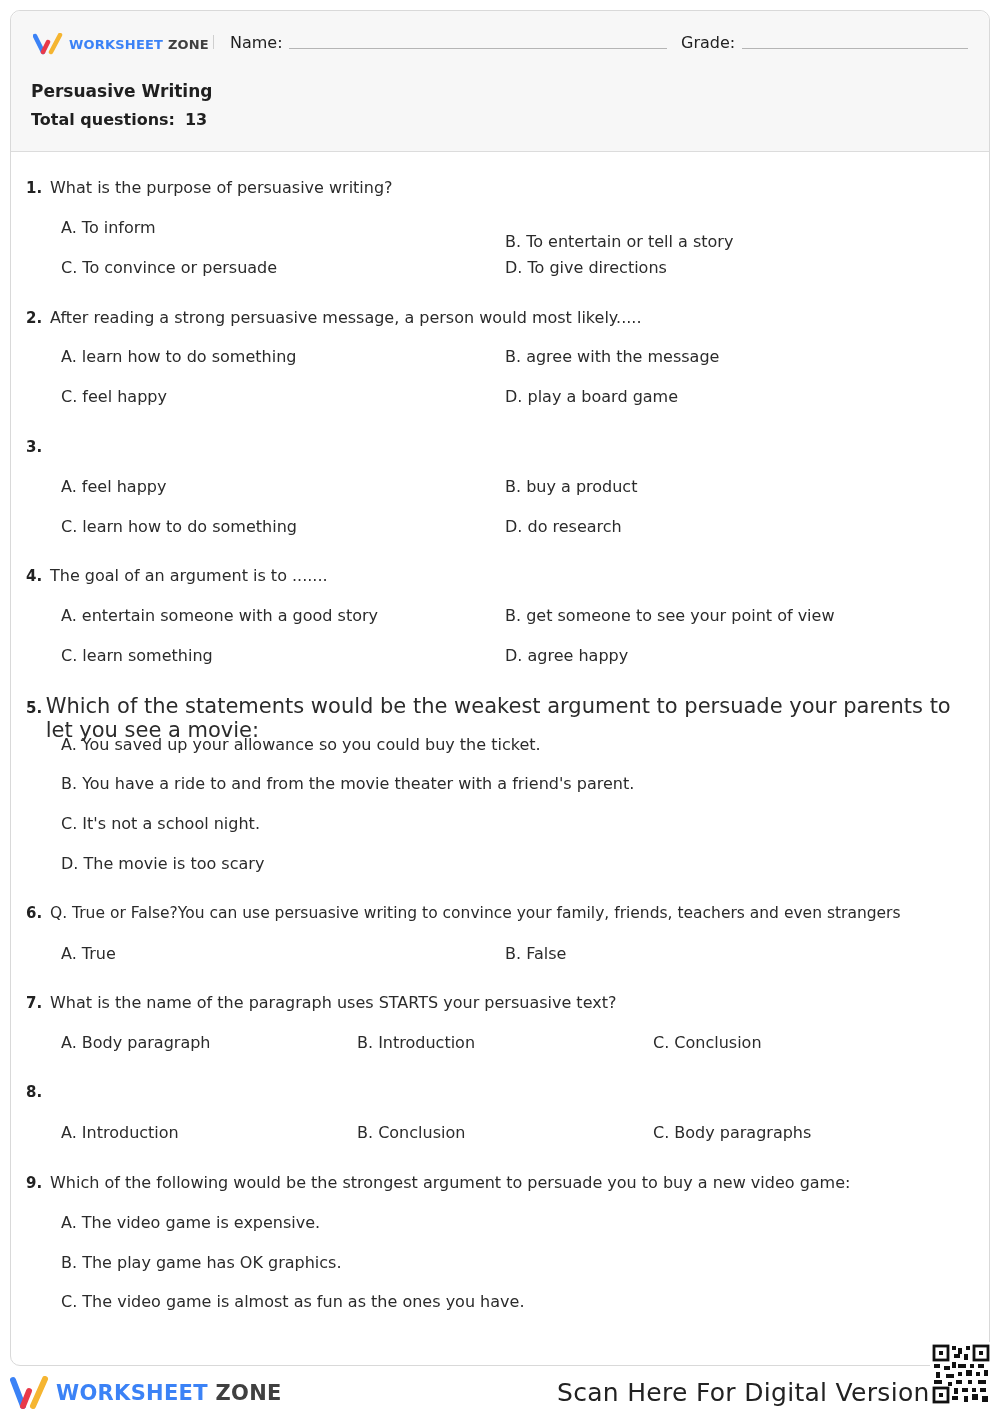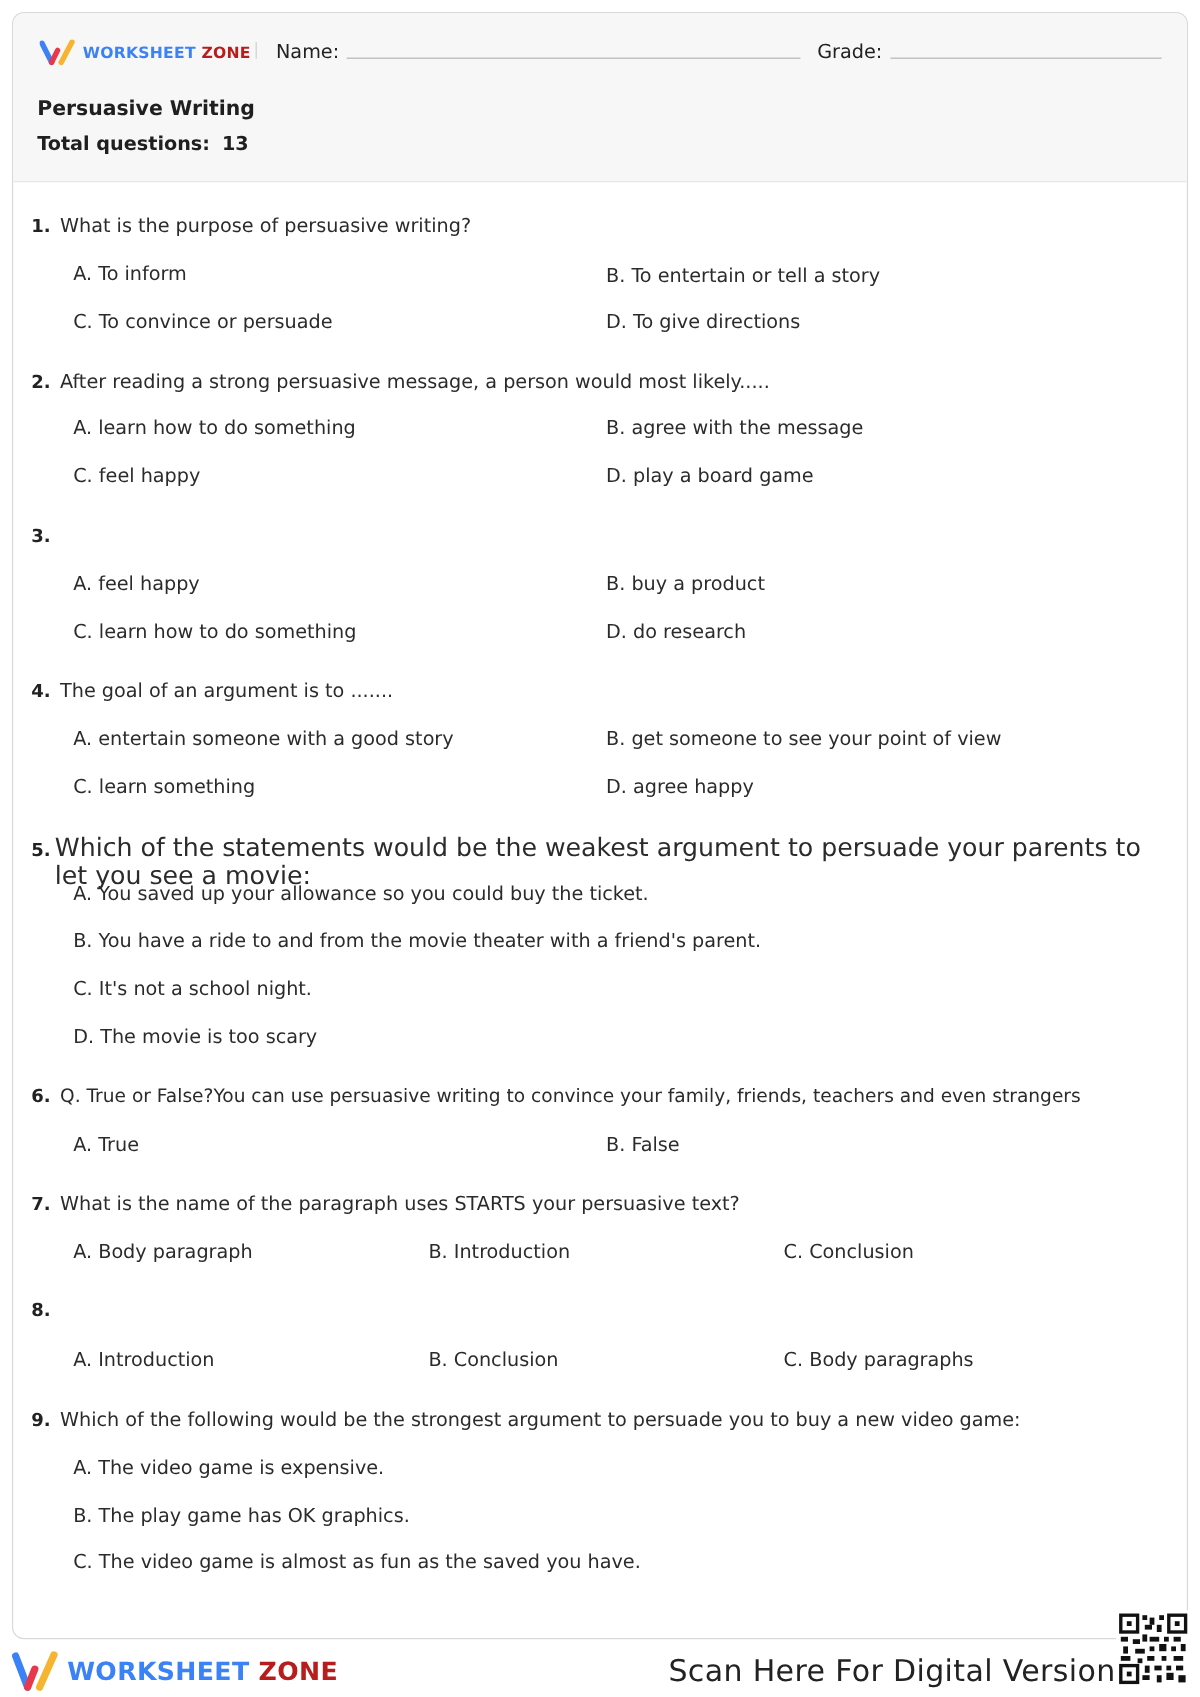--- a/index.html
+++ b/index.html
@@ -12,21 +12,21 @@
     position: absolute; left: 10px; top: 10px; width: 980px; height: 1356px;
     border: 1px solid #d9d9d9; border-radius: 10px; background: #fff;
   }
   .header {
     height: 141px; background: #f7f7f7; border-bottom: 1px solid #dcdcdc;
     border-radius: 10px 10px 0 0; position: relative;
   }
   .logo-small { position: absolute; left: 22px; top: 22px; display: flex; align-items: center; }
   .logo-small .brand { font-size: 13px; font-weight: bold; letter-spacing: 0.2px; margin-left: 4px; }
   .brand .w1 { color: #3b82f6; }
-  .brand .w2 { color: #b91c1c; margin-top: 37px; }
+  .brand .w2 { color: #404040; margin-top: 37px; }
   .sep { position: absolute; left: 202px; top: 24px; width: 1px; height: 14px; background: #cfcfcf; }
   .field-label { position: absolute; top: 22px; font-size: 16px; font-weight: normal; color: #222; }
   .field-line { position: absolute; top: 37px; height: 1px; background: #b5b5b5; }
   .title { position: absolute; left: 20px; top: 70px; font-size: 17px; font-weight: bold; color: #1f1f1f; text-align: center; }
   .total { position: absolute; left: 20px; top: 99px; font-size: 16px; font-weight: bold; color: #1f1f1f; text-align: center; }
   .total .num { margin-left: 10px; }
 
   .q { position: absolute; left: 26px; width: 940px; }
   .q-head { display: flex; align-items: baseline; font-size: 16px; color: #2b2b2b; }
   .q-num { font-weight: bold; width: 24px; font-size: 15px; color: #222; }
@@ -60,21 +60,21 @@
   </div>
 </div>
 
 <div class="q" style="top:178px">
   <div class="q-head">
       <span class="q-num">1.</span>
       <span>What is the purpose of persuasive writing?</span>
     </div>
 </div>
 <span class="opt" style="left:61px;top:218px">A. To inform</span>
-<span class="opt" style="left:505px;top:220px">B. To entertain or tell a story</span>
+<span class="opt" style="left:505px;top:232px">B. To entertain or tell a story</span>
 <span class="opt" style="left:61px;top:258px">C. To convince or persuade</span>
 <span class="opt" style="left:505px;top:258px">D. To give directions</span>
 
 <div class="q" style="top:308px">
   <div class="q-head">
       <span class="q-num">2.</span>
       <span>After reading a strong persuasive message, a person would most likely.....</span>
     </div>
 </div>
 <span class="opt" style="left:61px;top:347px">A. learn how to do something</span>
@@ -143,21 +143,21 @@
 <span class="opt" style="left:653px;top:1123px">C. Body paragraphs</span>
 
 <div class="q" style="top:1173px">
   <div class="q-head">
       <span class="q-num">9.</span>
       <span>Which of the following would be the strongest argument to persuade you to buy a new video game:</span>
     </div>
 </div>
 <span class="opt" style="left:61px;top:1213px">A. The video game is expensive.</span>
 <span class="opt" style="left:61px;top:1253px">B. The play game has OK graphics.</span>
-<span class="opt" style="left:61px;top:1292px">C. The video game is almost as fun as the saved you have.</span>
+<span class="opt" style="left:61px;top:1292px">C. The video game is almost as fun as the ones you have.</span>
 
 <div class="footer-logo">
   <svg width="40" height="34" viewBox="0 0 40 34">
     <path d="M3 4 L13 30" stroke="#3b82f6" stroke-width="6" stroke-linecap="round"></path>
     <path d="M13 30 L19 15" stroke="#e8394a" stroke-width="6" stroke-linecap="round"></path>
     <path d="M23 30 L35 3" stroke="#f5b531" stroke-width="6" stroke-linecap="round"></path>
   </svg>
   <span class="brand"><span class="w1">WORKSHEET</span> <span class="w2">ZONE</span></span>
 </div>
 <div class="scan-text">Scan Here For Digital Version</div>

